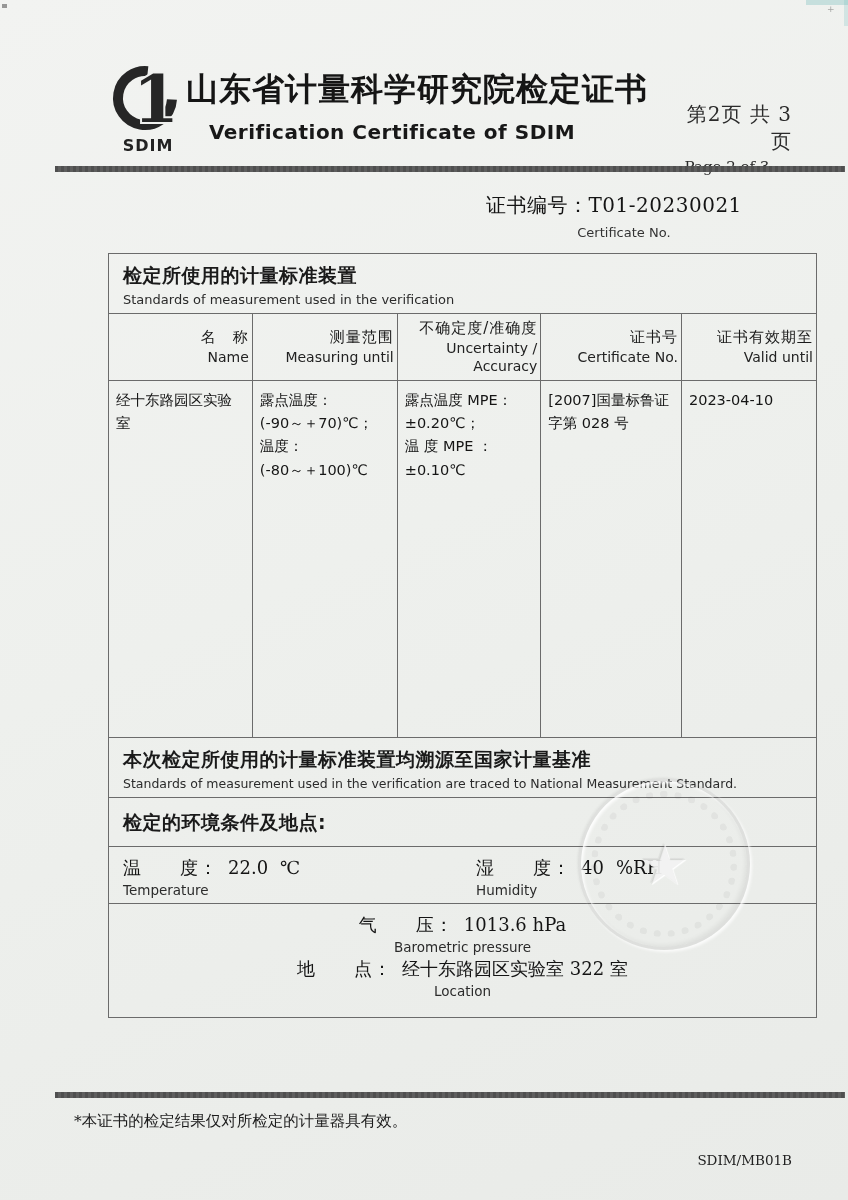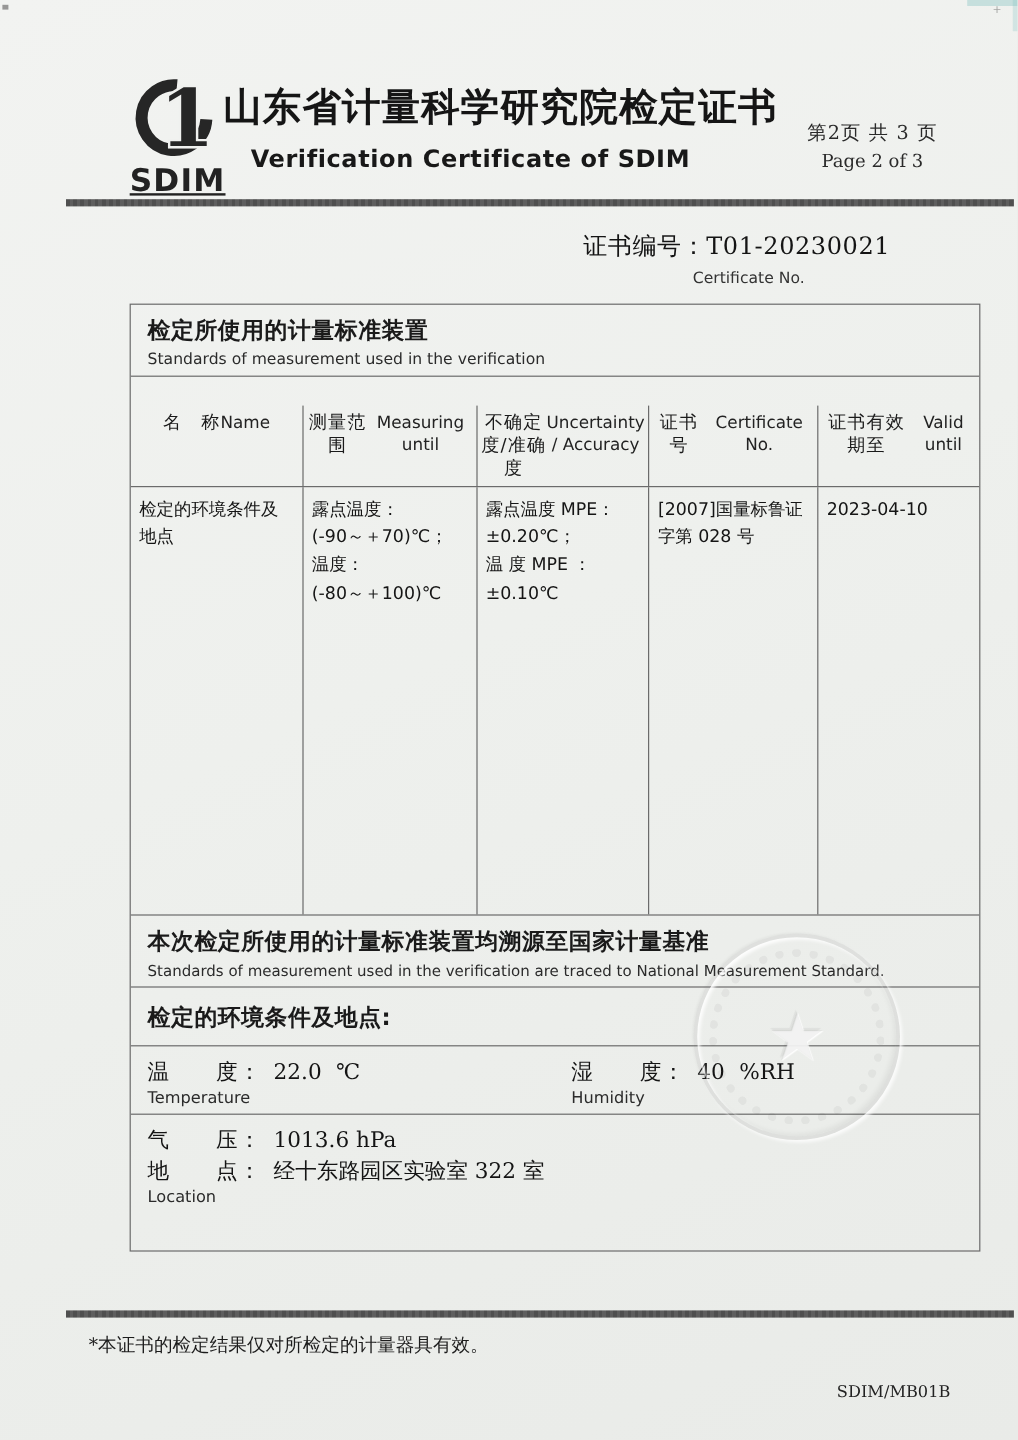--- a/index.html
+++ b/index.html
@@ -10,61 +10,61 @@
     color:#1f1f1f;
     -webkit-font-smoothing:antialiased;
   }
   .page{
     position:relative;width:848px;height:1200px;overflow:hidden;
     background:linear-gradient(155deg,#f2f3f1 0%,#eef0ed 45%,#e9ebe8 100%);
   }
   
   .logo{position:absolute;left:86px;top:58px;width:124px;text-align:center;}
   .logo-mark{display:block;margin:0 auto;}
-  .logo-text{font-weight:bold;font-size:26px;letter-spacing:1px;color:#222;line-height:1;margin-top:-4px;text-decoration:underline;}
+  .logo-text{font-weight:bold;font-size:16px;letter-spacing:1px;color:#222;line-height:1;margin-top:-4px;}
   .title-block{position:absolute;left:186px;top:68px;width:412px;text-align:center;}
   .title-zh{font-family:"DejaVu Serif","Liberation Serif",serif;font-weight:bold;font-size:32px;letter-spacing:1px;color:#151515;white-space:nowrap;}
   .title-en{font-weight:bold;font-size:20px;color:#181818;margin-top:8px;letter-spacing:.5px;}
   .pageinfo{position:absolute;left:662px;top:101px;width:130px;text-align:center;font-family:"DejaVu Serif","Liberation Serif",serif;color:#2a2a2a;}
-  .pageinfo .zh{font-size:16px;letter-spacing:1px;}
+  .pageinfo .zh{font-size:20px;letter-spacing:1px;text-align:right;}
   .pageinfo .en{font-size:15px;margin-top:3px;}
   .rule{position:absolute;height:6px;background:repeating-linear-gradient(90deg,#4f4f4f 0 3px,#5e5e5e 3px 6px);}
   .rule-top{left:55px;width:790px;top:166px;}
   .rule-bottom{left:55px;width:790px;top:1092px;}
   
   .certno{position:absolute;left:486px;top:192px;text-align:center;}
   .certno .line1{font-family:"DejaVu Serif","Liberation Serif",serif;font-size:20px;color:#141414;letter-spacing:.5px;}
   .certno .line2{font-size:13px;color:#333;margin:6px 0 0 20px;}
   
   .mtable{position:absolute;left:108px;top:253px;width:709px;border:1px solid #6b6b6b;background:transparent;box-sizing:border-box;}
   .sec{border-bottom:1px solid #6b6b6b;box-sizing:border-box;}
   .sec:last-child{border-bottom:none;}
   .sec-pad{padding:9px 14px 6px 14px;}
   .zh-big{font-size:19px;font-weight:600;color:#1a1a1a;letter-spacing:.5px;}
   .en-sub{font-size:13px;color:#2b2b2b;margin-top:3px;}
   .cols{display:flex;min-height:62px;}
   .cell{box-sizing:border-box;border-left:1px solid #6b6b6b;}
   .cell:first-child{border-left:none;}
-  .hcell{display:flex;justify-content:center;text-align:center;padding:5px 3px;margin-top:24px;}
+  .hcell{display:flex;flex-direction:column;justify-content:center;text-align:right;padding:5px 3px;}
   .hcell .zh{font-size:15px;color:#1a1a1a;letter-spacing:1px;}
   .hcell .en{font-size:14px;color:#222;line-height:1.25;margin-top:2px;}
   .c1{width:20.2%;} .c2{width:20.5%;} .c3{width:20.3%;} .c4{width:19.9%;} .c5{width:19.1%;}
   .drow{display:flex;height:357px;}
   .dcell{padding:8px 7px;font-size:14.5px;line-height:1.6;white-space:pre-line;color:#151515;}
   .trace .en-sub{font-size:12.5px;}
   .envhead{padding:12px 14px 10px 14px;}
   .envrow{display:flex;padding:9px 14px 5px 14px;min-height:55px;box-sizing:border-box;}
   .envcol-l{width:52%;} .envcol-r{width:48%;}
   .env-line{font-size:18px;color:#141414;}
   .env-line .lab{letter-spacing:1px;}
   .env-line .val{font-family:"DejaVu Serif","Liberation Serif",serif;margin-left:10px;}
   .env-line .unit{font-family:"DejaVu Serif","Liberation Serif",serif;margin-left:12px;}
   .env-en{font-size:13.5px;color:#2b2b2b;margin-top:2px;}
   .pressbox{padding:9px 14px 4px 14px;min-height:113px;box-sizing:border-box;}
-  .pressbox .blk{margin-bottom:2px;}
+  .pressbox .blk{margin-bottom:2px;text-align:center;}
   
   .seal{position:absolute;left:578px;top:778px;width:166px;height:166px;border-radius:50%;
     border:3px solid rgba(110,110,110,.10);
     box-shadow:inset 2px 2px 3px rgba(255,255,255,.9),inset -2px -2px 4px rgba(0,0,0,.05),2px 2px 3px rgba(255,255,255,.8),-1px -1px 2px rgba(0,0,0,.04);
     display:flex;align-items:center;justify-content:center;pointer-events:none;}
   .seal-ring{position:absolute;left:10px;top:10px;right:10px;bottom:10px;border-radius:50%;
     border:7px dotted rgba(60,60,60,.055);}
   .seal-star{font-size:56px;color:rgba(40,40,40,.055);
     text-shadow:1px 1px 1px rgba(255,255,255,.95),-1px -1px 1px rgba(0,0,0,.06);}
   
@@ -135,21 +135,21 @@
         <span class="zh">证书号</span>
         <span class="en">Certificate No.</span>
       </div>
       <div class="cell hcell c5">
         <span class="zh">证书有效期至</span>
         <span class="en">Valid until</span>
       </div>
     </div>
 
     <div class="sec drow">
-      <div class="cell dcell c1">检定的环境条件及地点</div>
+      <div class="cell dcell c1">经十东路园区实验室</div>
       <div class="cell dcell c2">露点温度：
 (-90～＋70)℃；
 温度：
 (-80～＋100)℃</div>
       <div class="cell dcell c3">露点温度 MPE：
 ±0.20℃；
 温 度 MPE ：
 ±0.10℃</div>
       <div class="cell dcell c4">[2007]国量标鲁证字第 028 号</div>
       <div class="cell dcell c5">2023-04-10</div>
@@ -177,20 +177,21 @@
         </div>
         <div class="env-en">Humidity</div>
       </div>
     </div>
 
     <div class="sec pressbox">
       <div class="blk">
         <div class="env-line">
           <span class="lab">气　　压：</span><span class="val">1013.6 hPa</span>
         </div>
+        <div class="env-en">Barometric pressure</div>
       </div>
       <div class="blk">
         <div class="env-line">
           <span class="lab">地　　点：</span><span class="val">经十东路园区实验室 322 室</span>
         </div>
         <div class="env-en">Location</div>
       </div>
     </div>
 
   </div>

